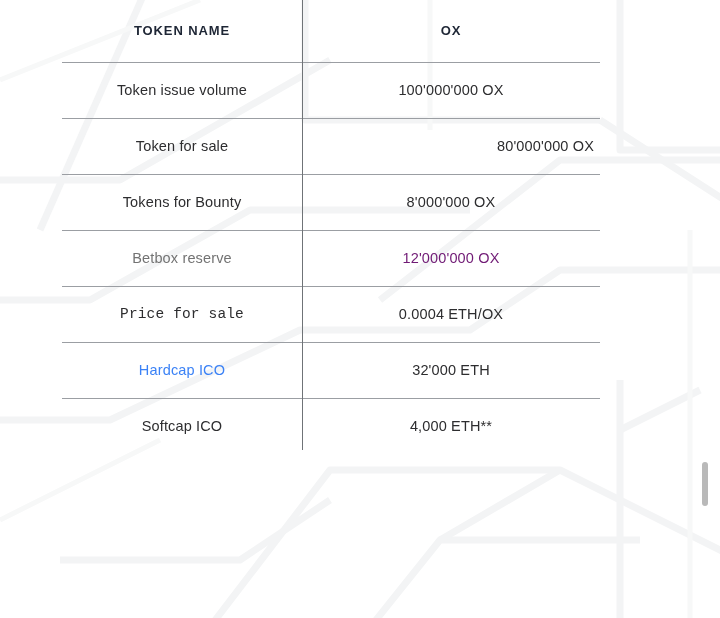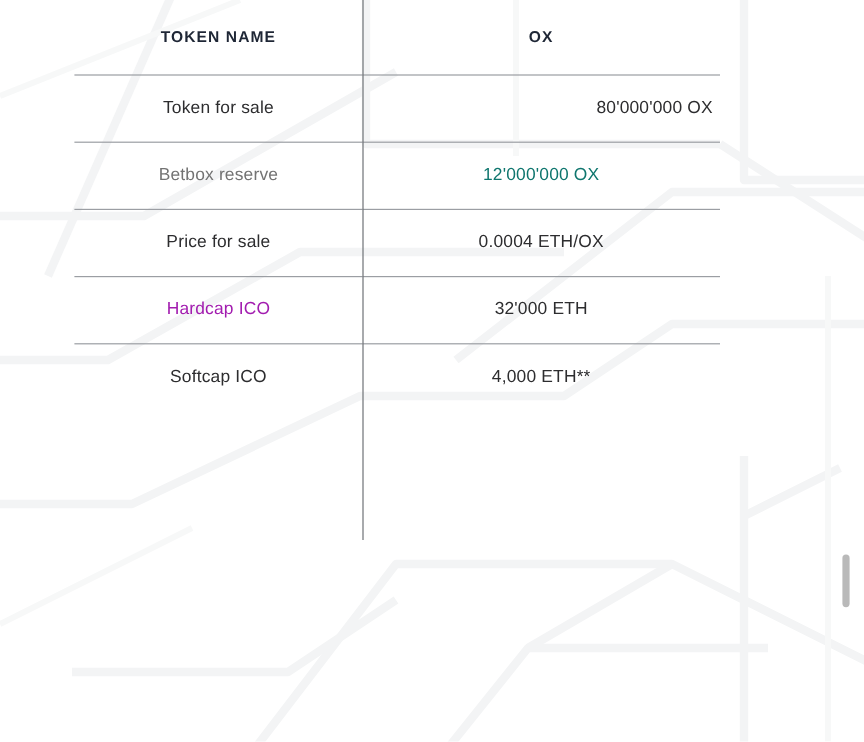--- a/index.html
+++ b/index.html
@@ -149,33 +149,41 @@
     </colgroup>
     <thead>
       <tr>
         <th style="color: rgb(30, 38, 53);">TOKEN NAME</th>
         <th style="color: rgb(30, 38, 53);">OX</th>
       </tr>
     </thead>
     <tbody id="table-body">
 
         <tr>
+          <td style="color: rgb(45, 45, 47); border-bottom-color: rgb(155, 158, 163);">Token issue volume</td>
+          <td style="color: rgb(45, 45, 47); border-bottom-color: rgb(155, 158, 163);">100'000'000 OX</td>
+        </tr>
+        <tr>
           <td style="color: rgb(45, 45, 47); border-bottom-color: rgb(155, 158, 163);">Token for sale</td>
           <td style="color: rgb(45, 45, 47); border-bottom-color: rgb(155, 158, 163); text-align: right;">80'000'000 OX</td>
         </tr>
         <tr>
-          <td style="color: #737373; border-bottom-color: rgb(155, 158, 163);">Betbox reserve</td>
-          <td style="color: #0f766e; border-bottom-color: rgb(155, 158, 163);">12'000'000 OX</td>
+          <td style="color: rgb(45, 45, 47); border-bottom-color: rgb(155, 158, 163);">Tokens for Bounty</td>
+          <td style="color: rgb(45, 45, 47); border-bottom-color: rgb(155, 158, 163);">8'000'000 OX</td>
         </tr>
         <tr>
-          <td style="color: rgb(45, 45, 47); border-bottom-color: rgb(155, 158, 163);">Price for sale</td>
+          <td style="color: #737373; border-bottom-color: rgb(155, 158, 163);">Betbox reserve</td>
+          <td style="color: #701a75; border-bottom-color: rgb(155, 158, 163);">12'000'000 OX</td>
+        </tr>
+        <tr>
+          <td style="color: rgb(45, 45, 47); border-bottom-color: rgb(155, 158, 163); font-family: Liberation Mono, monospace;">Price for sale</td>
           <td style="color: rgb(45, 45, 47); border-bottom-color: rgb(155, 158, 163); text-align: center;">0.0004 ETH/OX</td>
         </tr>
         <tr>
-          <td style="color: #a21caf; border-bottom-color: rgb(155, 158, 163);">Hardcap ICO</td>
+          <td style="color: #3b82f6; border-bottom-color: rgb(155, 158, 163);">Hardcap ICO</td>
           <td style="color: rgb(45, 45, 47); border-bottom-color: rgb(155, 158, 163);">32'000 ETH</td>
         </tr>
         <tr>
           <td style="color: rgb(45, 45, 47); border-bottom-color: transparent;">Softcap ICO</td>
           <td style="color: rgb(45, 45, 47); border-bottom-color: transparent;">4,000 ETH**</td>
         </tr>
       </tbody>
   </table>
 
   <div id="col-divider" style="background: rgb(111, 115, 119);"></div>

